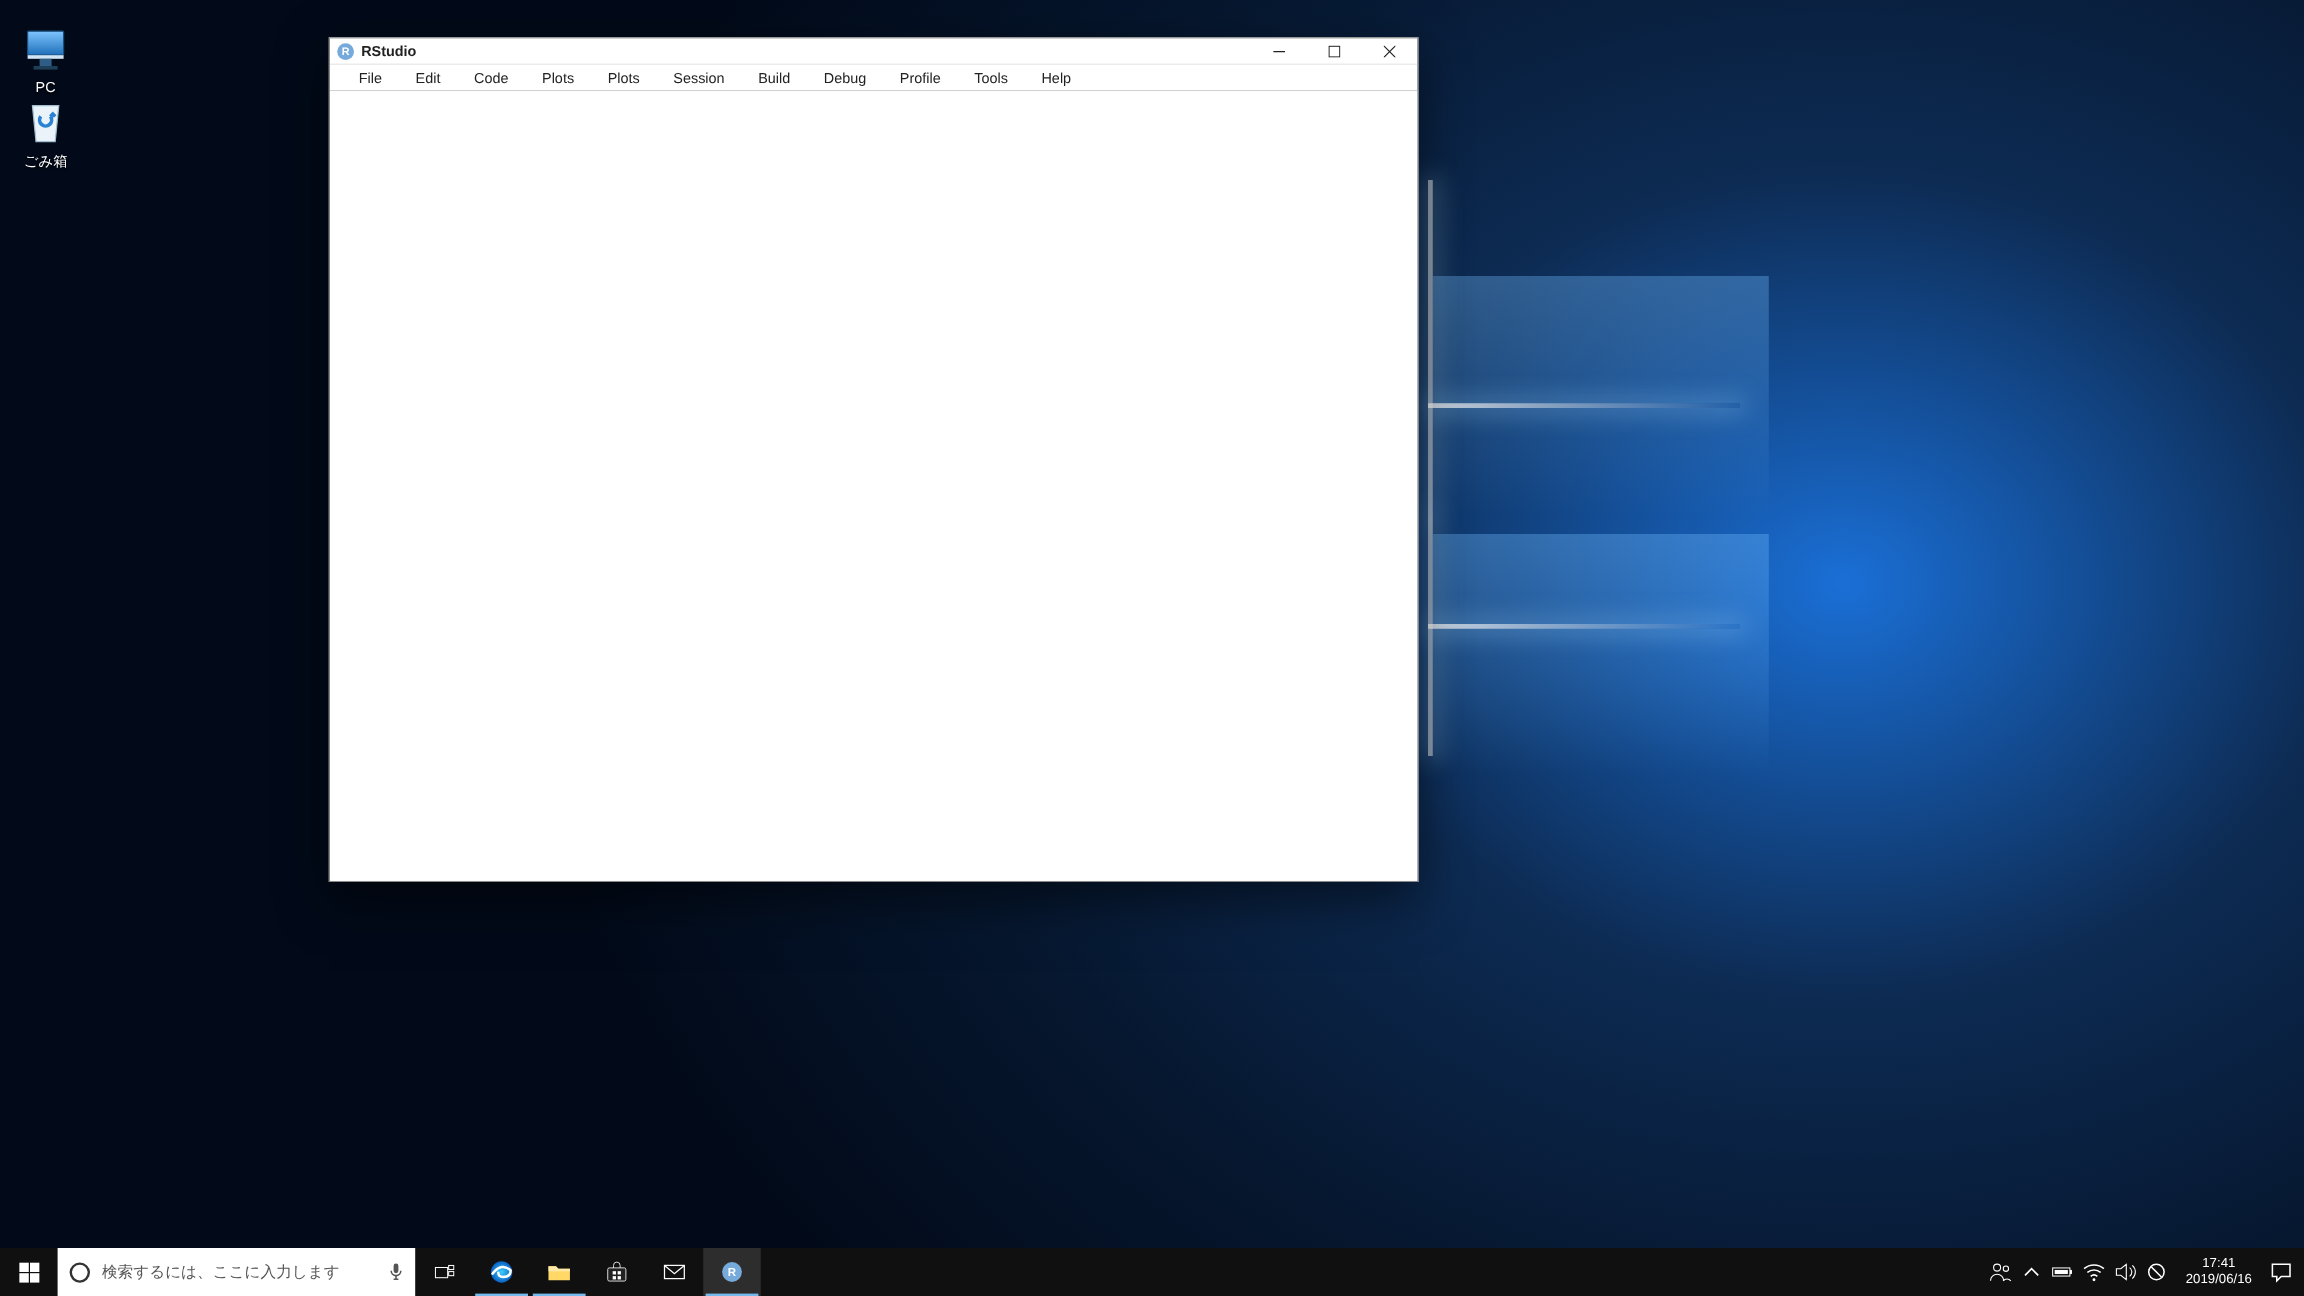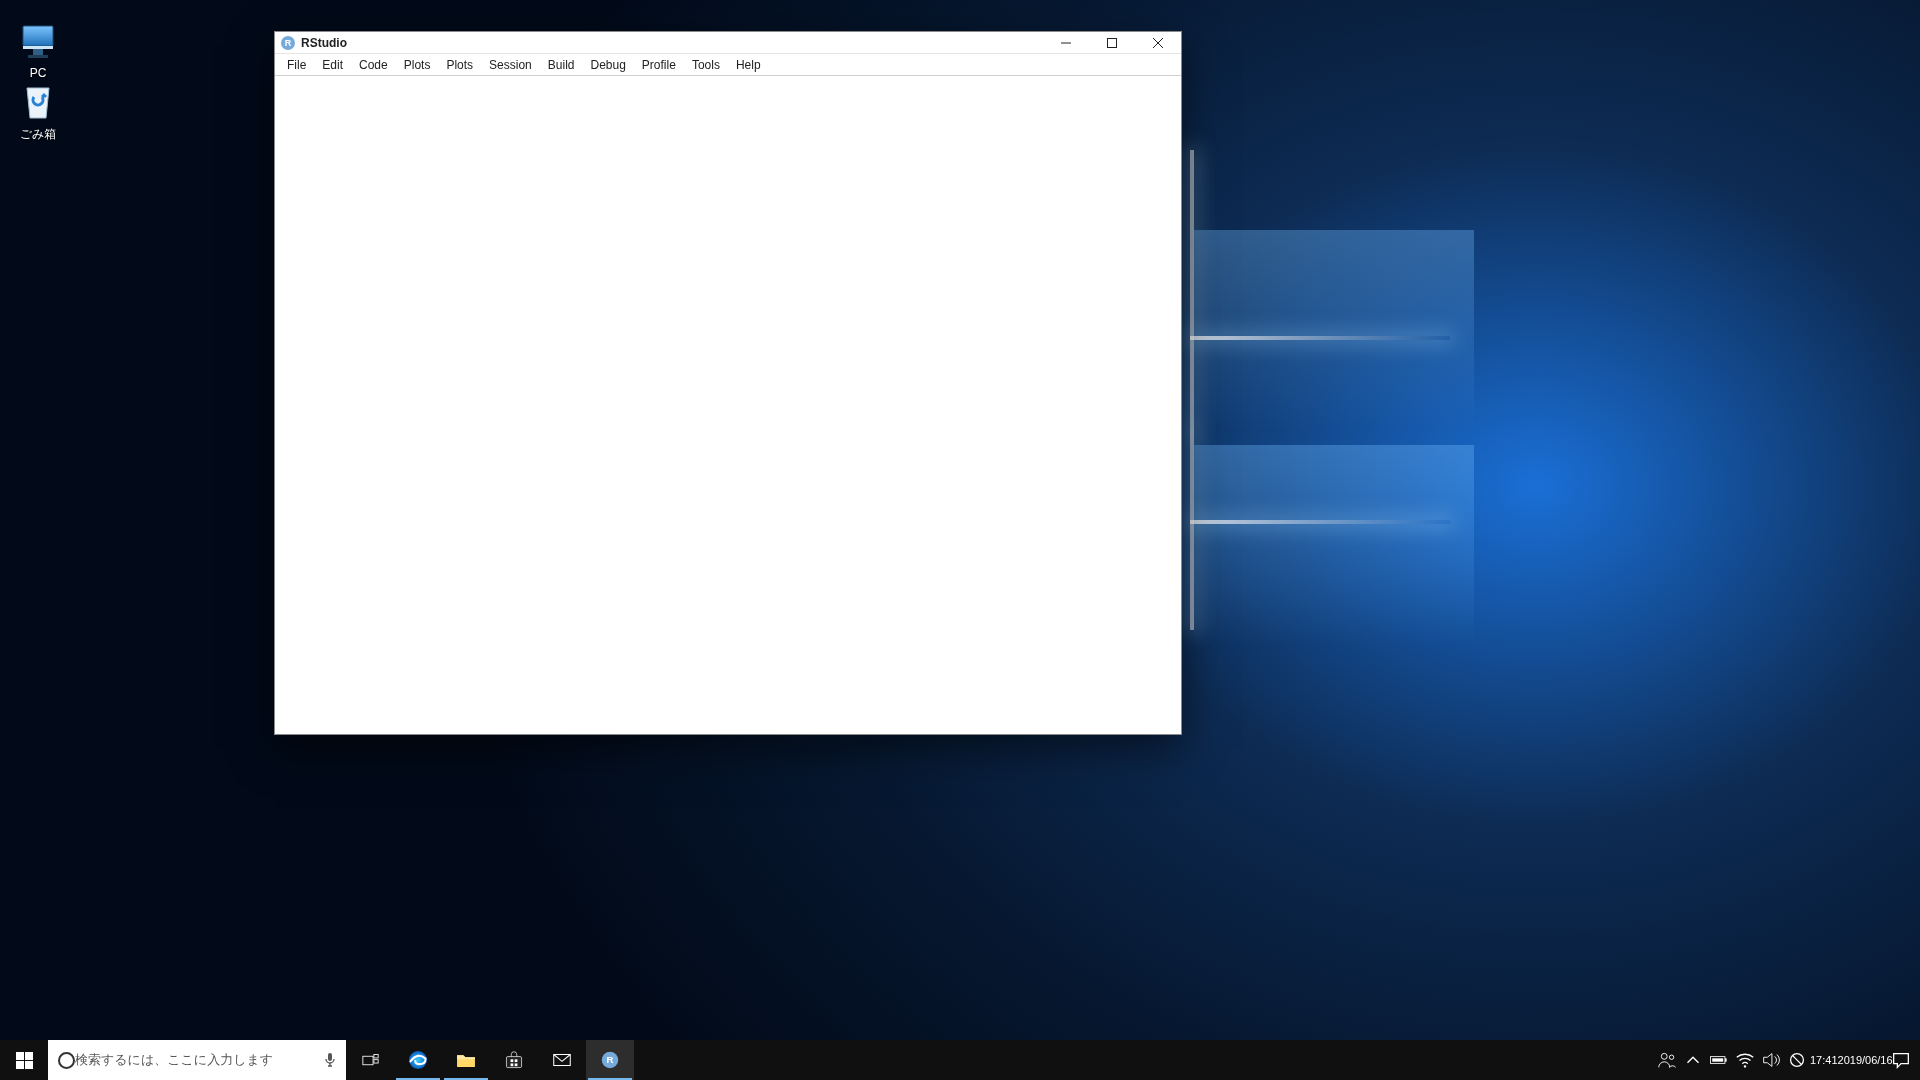--- a/index.html
+++ b/index.html
@@ -28,39 +28,39 @@
 
   
   .window { position:absolute; left:274px; top:31px; width:908px; height:704px; background:#fff; border:1px solid #8a8a8a; box-shadow:0 14px 40px rgba(0,0,0,0.55); color:#222; }
   .titlebar { height:22px; display:flex; align-items:center; padding-left:6px; font-size:12px; border-bottom:1px solid #e5e5e5; }
   .titlebar .appicon { width:14px; height:14px; border-radius:50%; background:#75aadb; margin-right:6px; display:flex; align-items:center; justify-content:center; font-size:9px; color:#fff; font-weight:bold; }
   .titlebar .title { flex:none;font-weight:bold; }
   .titlebar .spacer { flex:1; }
   .winctrl { width:46px; height:22px; display:flex; align-items:center; justify-content:center; }
   .winctrl svg { width:10px; height:10px; stroke:#222; stroke-width:1; fill:none; }
   .menubar { height:22px; display:flex; align-items:center; padding:0 4px; font-size:12px; border-bottom:1px solid #d0d0d0; }
-  .menubar .menu { padding:2px 8px; }
+  .menubar .menu { padding:2px 8px;margin-left:12px; }
   .app-body { width:100%; height:calc(100% - 44px); background:#fff; }
 
   
   .taskbar { position:absolute; left:0; bottom:0; width:100%; height:40px; background:#101010; display:flex; align-items:stretch; color:#fff; font-size:12px; }
   .tbtn { width:48px; display:flex; align-items:center; justify-content:center; }
   .startbtn svg { width:17px; height:17px; fill:#fff; }
-  .searchbox { width:298px; background:#ffffff; color:#555; display:flex; align-items:center; padding:0 10px; }
+  .searchbox { width:298px; background:#ffffff; color:#555; display:flex; align-items:center; padding:0 10px; gap:10px; }
   .searchbox .circ { width:17px; height:17px; border:2px solid #333; border-radius:50%; }
   .searchbox .txt { flex:1; font-size:13px; color:#555; }
   .searchbox .mic { width:12px; height:16px; }
   .taskview svg { width:17px; height:17px; }
   .pinned { display:flex; }
   .pinned .tbtn { width:48px; position:relative; }
   .pinned .tbtn.active { background:rgba(255,255,255,0.12); }
   .pinned .tbtn.running::after { content:""; position:absolute; bottom:0; left:2px; right:2px; height:2px; background:#76b9ed; }
   .tray { margin-left:auto; display:flex; align-items:center; }
   .tray .tbtn { width:26px; }
-  .tray .clock { width:78px; display:flex; align-items:center; justify-content:flex-start; font-size:11px; line-height:13px; }
+  .tray .clock { width:78px; display:flex; flex-direction:column; align-items:center; justify-content:center; font-size:11px; line-height:13px; }
   .tray .showdesk { width:6px; border-left:1px solid #333; }
 
   .ico { width:22px; height:22px; display:block; }
 </style>
 </head>
 <body>
 
 <div class="desktop">
   <div class="glow-panel p1"></div>
   <div class="glow-panel p2"></div>

